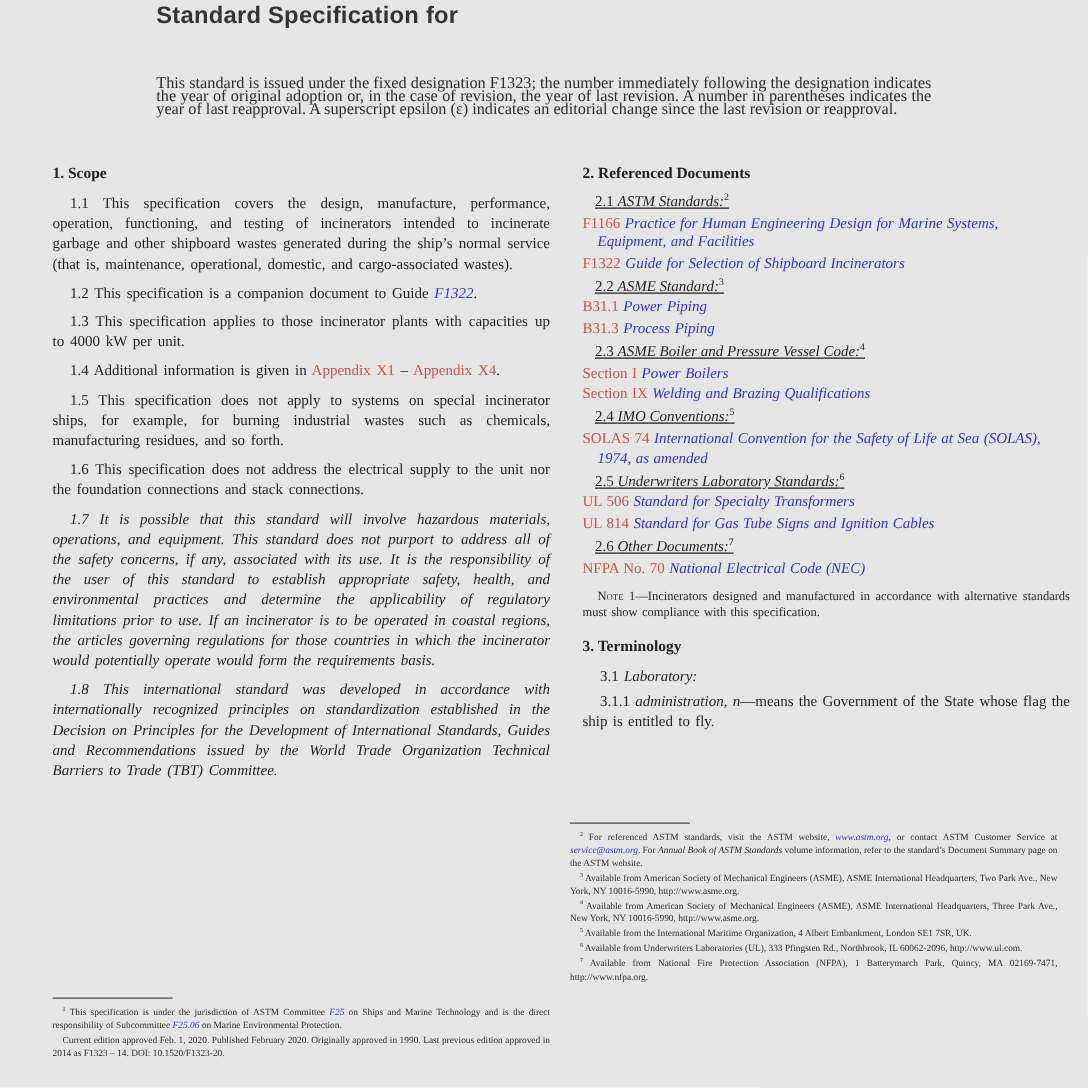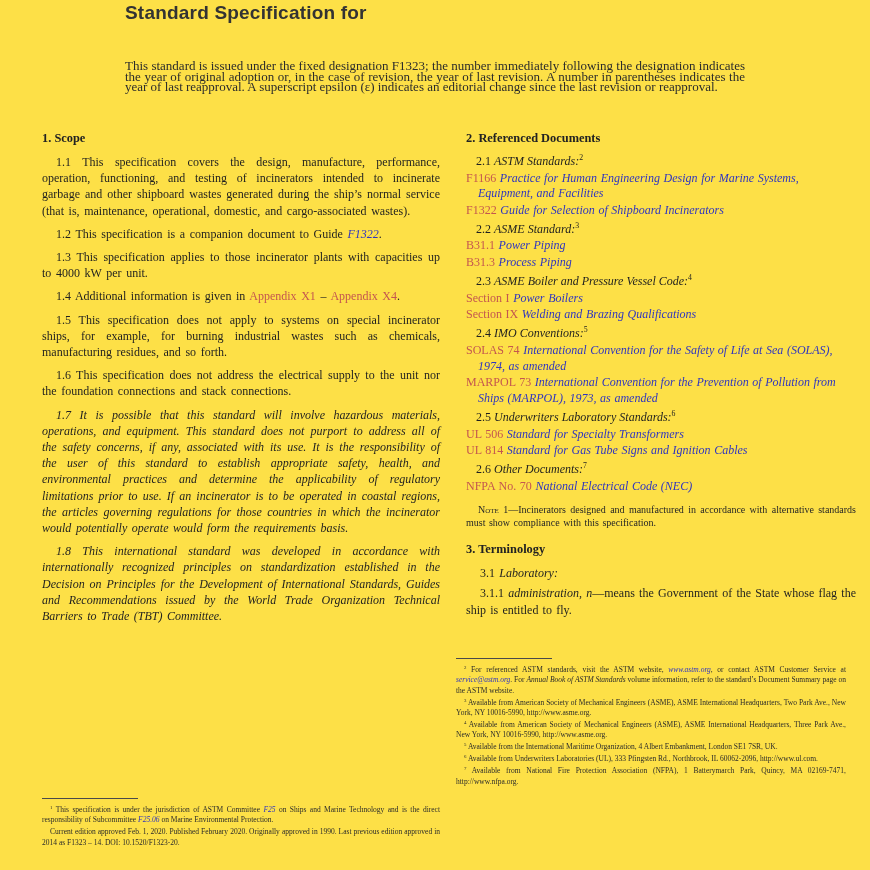--- a/index.html
+++ b/index.html
@@ -1,20 +1,20 @@
 <!DOCTYPE html>
 <html><head>
 <meta charset="utf-8">
 <style>
   html,body{margin:0;padding:0;}
   body{
     width:870px;height:870px;background:#ffffff;
     font-family:"Liberation Serif", serif;color:#1f1f1f;
   }
-  .page{position:relative;width:870px;height:870px;background:#fde047;overflow:hidden;}
+  .page{position:relative;width:870px;height:870px;background:#e5e5e5;overflow:hidden;}
 
   
   .doc-title{
     position:absolute;left:125px;top:2px;
     font-family:"Liberation Sans", sans-serif;
     font-weight:700;font-size:19px;line-height:22px;color:#333;
     letter-spacing:.2px;
   }
 
   
@@ -37,21 +37,21 @@
     font-size:12px;line-height:16.2px;text-align:justify;
     text-indent:14px;margin:0 0 7px 0;word-spacing:1.6px;
   }
 
   .ref-line{
     font-size:12px;line-height:15.6px;
     padding-left:12px;text-indent:-12px;margin:1px 0;word-spacing:.6px;
   }
   .ref-sub{
     font-size:12px;line-height:15.6px;
-    text-indent:10px;margin:3.5px 0 1px 0;
+    text-indent:10px;margin:3.5px 0 1px 0;text-decoration:underline;
   }
 
   .note{
     font-size:10px;line-height:12.4px;text-align:justify;
     text-indent:12px;margin:10px 0 0 0;color:#262626;word-spacing:1px;
   }
 
   .term-line{
     font-size:12px;line-height:16.2px;text-align:justify;
     text-indent:14px;margin:0 0 4px 0;word-spacing:1.2px;
@@ -105,21 +105,20 @@
       <div class="ref-line"><span class="lr">F1166 </span><span class="lb">Practice for Human Engineering Design for Marine Systems, Equipment, and Facilities</span></div>
       <div class="ref-line"><span class="lr">F1322 </span><span class="lb">Guide for Selection of Shipboard Incinerators</span></div>
       <div class="ref-sub"><span>2.2 </span><span class="it">ASME Standard:</span><span class="sup">3</span></div>
       <div class="ref-line"><span class="lr">B31.1 </span><span class="lb">Power Piping</span></div>
       <div class="ref-line"><span class="lr">B31.3 </span><span class="lb">Process Piping</span></div>
       <div class="ref-sub"><span>2.3 </span><span class="it">ASME Boiler and Pressure Vessel Code:</span><span class="sup">4</span></div>
       <div class="ref-line"><span class="lr">Section I </span><span class="lb">Power Boilers</span></div>
       <div class="ref-line"><span class="lr">Section IX </span><span class="lb">Welding and Brazing Qualifications</span></div>
       <div class="ref-sub"><span>2.4 </span><span class="it">IMO Conventions:</span><span class="sup">5</span></div>
       <div class="ref-line"><span class="lr">SOLAS 74 </span><span class="lb">International Convention for the Safety of Life at Sea (SOLAS), 1974, as amended</span></div>
-      <div class="ref-line"><span class="lr">MARPOL 73 </span><span class="lb">International Convention for the Prevention of Pollution from Ships (MARPOL), 1973, as amended</span></div>
       <div class="ref-sub"><span>2.5 </span><span class="it">Underwriters Laboratory Standards:</span><span class="sup">6</span></div>
       <div class="ref-line"><span class="lr">UL 506 </span><span class="lb">Standard for Specialty Transformers</span></div>
       <div class="ref-line"><span class="lr">UL 814 </span><span class="lb">Standard for Gas Tube Signs and Ignition Cables</span></div>
       <div class="ref-sub"><span>2.6 </span><span class="it">Other Documents:</span><span class="sup">7</span></div>
       <div class="ref-line"><span class="lr">NFPA No. 70 </span><span class="lb">National Electrical Code (NEC)</span></div>
 
       <p class="note"><span class="sc">Note 1—</span><span>Incinerators designed and manufactured in accordance with alternative standards must show compliance with this specification.</span></p>
 
       <div class="sec-head mt">3. Terminology</div>
       <p class="term-line"><span>3.1 </span><span class="it">Laboratory:</span></p>

